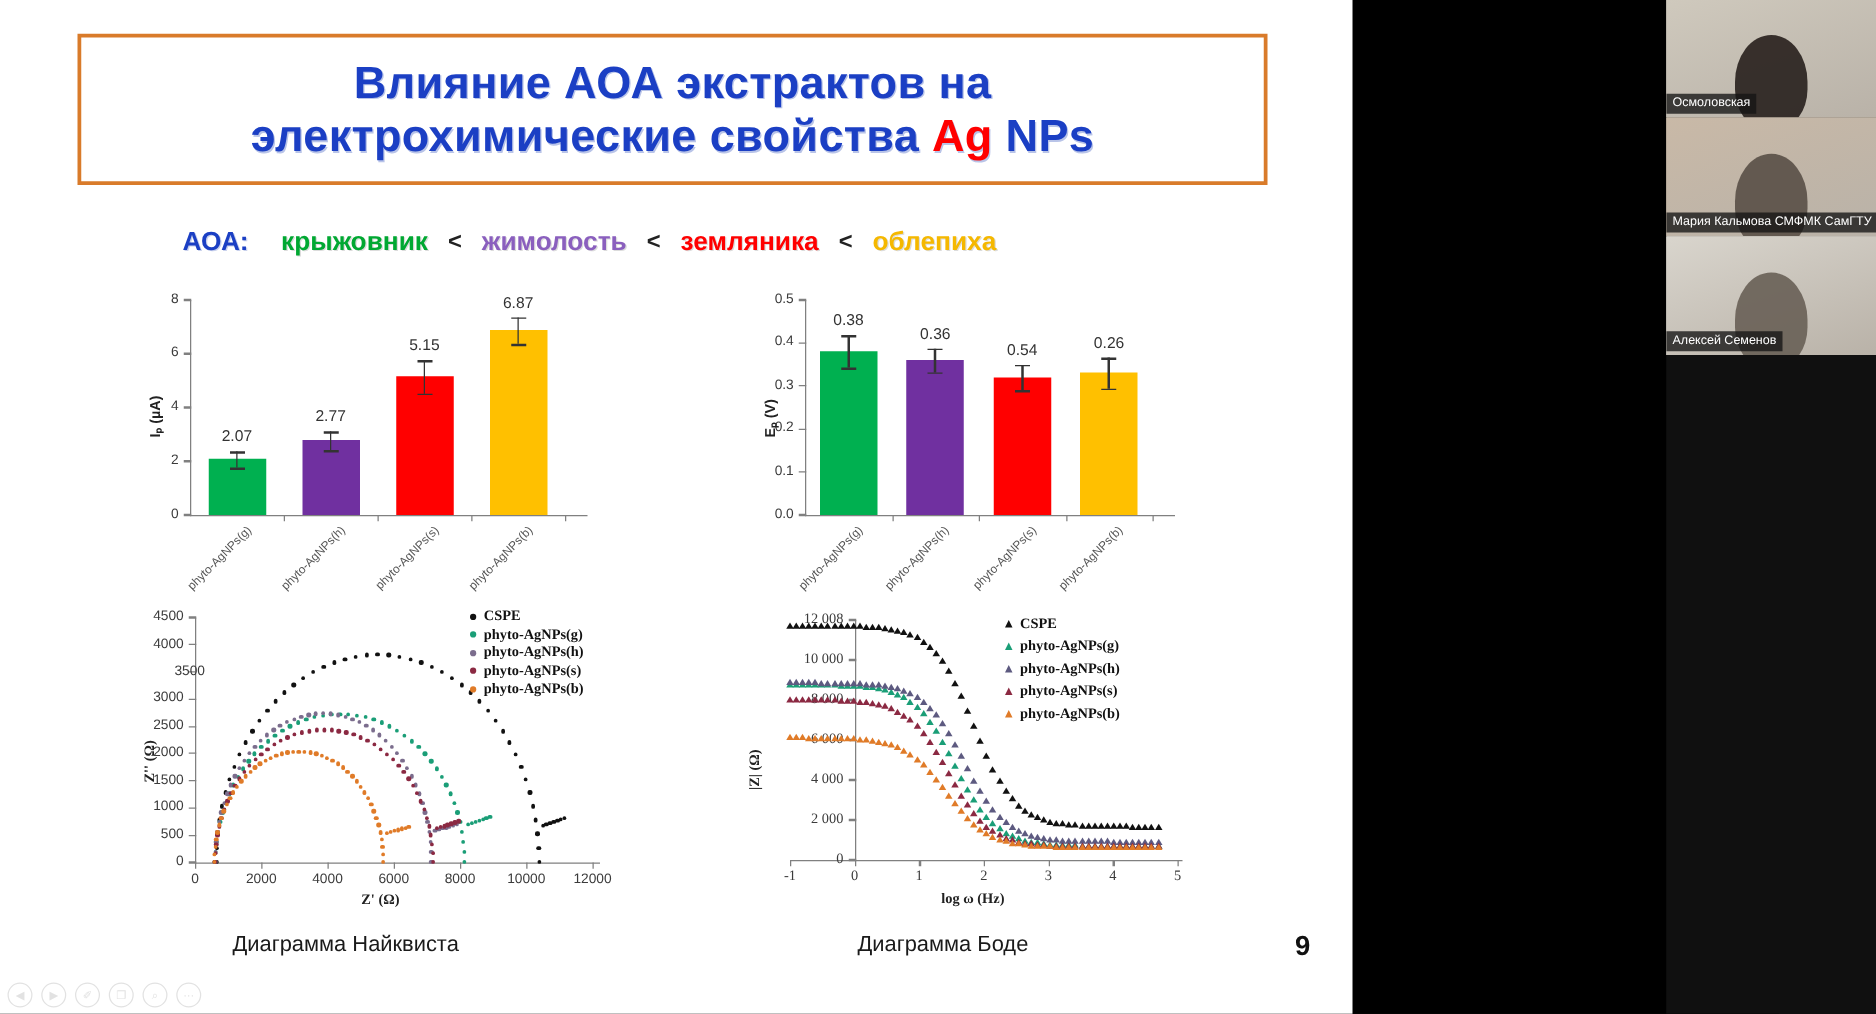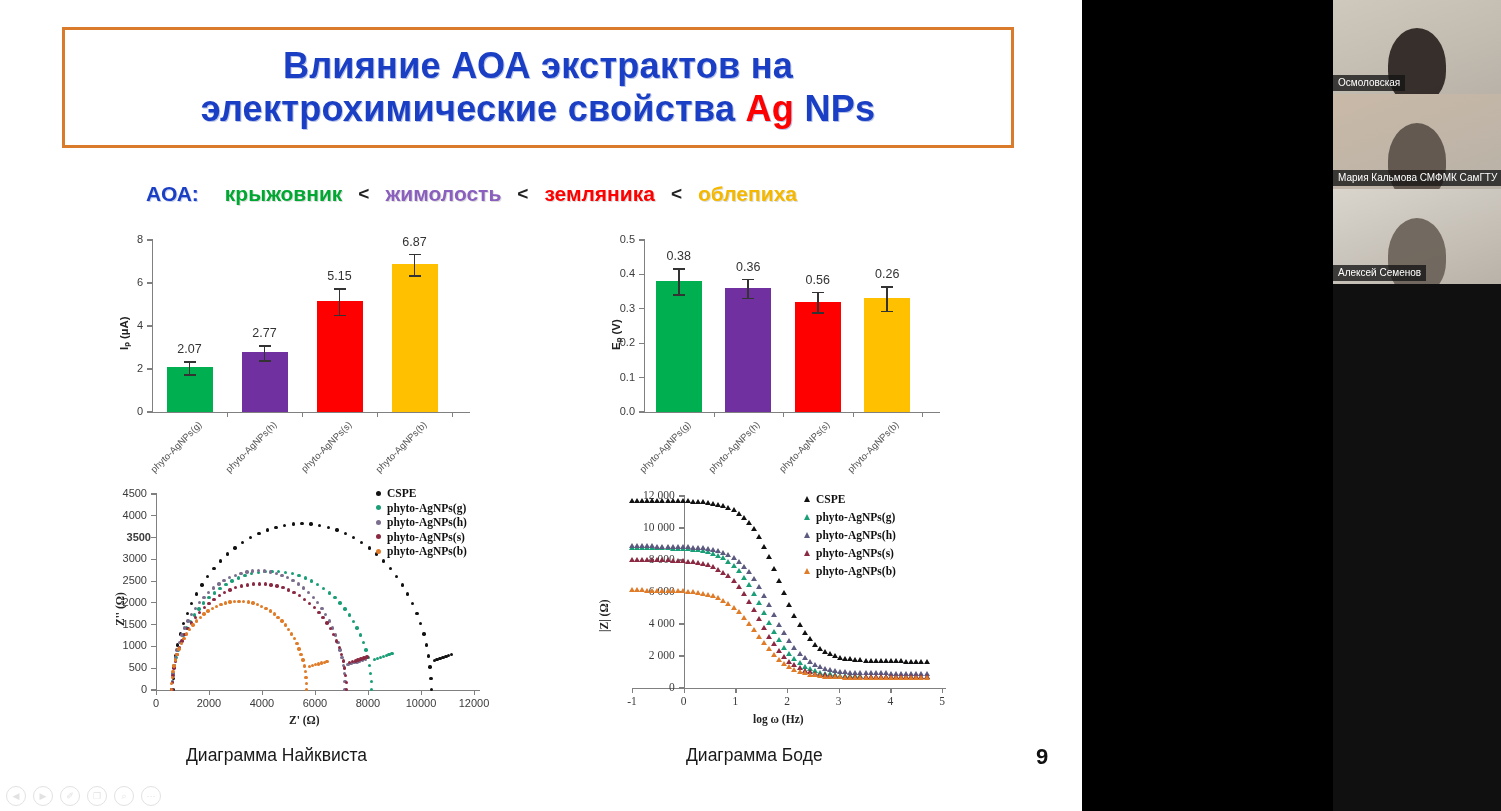--- a/index.html
+++ b/index.html
@@ -160,21 +160,21 @@
         <div class="errbar" style="left:149.45px;top:46.52799999999999px;height:19.264000000000024px;"></div>
         <div class="errcap" style="left:144.25px;top:46.52799999999999px;width:12px;"></div>
         <div class="errcap" style="left:144.25px;top:65.79200000000002px;width:12px;"></div>
         <div class="barval" style="left:124.25px;top:27.52799999999999px;width:52px;">0.36</div>
         <div class="catlbl" style="left:72.25px;top:187px;width:84px;">phyto-AgNPs(h)</div>
         <div class="tick" style="left:185px;top:180px;width:1.2px;height:5px;"></div>
         <div class="bar" style="left:196.75px;top:69.92px;width:46px;height:110.08px;background:#ff0000;"></div>
         <div class="errbar" style="left:218.95px;top:59.60000000000001px;height:20.639999999999972px;"></div>
         <div class="errcap" style="left:213.75px;top:59.60000000000001px;width:12px;"></div>
         <div class="errcap" style="left:213.75px;top:80.23999999999998px;width:12px;"></div>
-        <div class="barval" style="left:193.75px;top:40.60000000000001px;width:52px;">0.56</div>
+        <div class="barval" style="left:193.75px;top:40.60000000000001px;width:52px;">0.54</div>
         <div class="catlbl" style="left:141.75px;top:187px;width:84px;">phyto-AgNPs(s)</div>
         <div class="tick" style="left:254.5px;top:180px;width:1.2px;height:5px;"></div>
         <div class="bar" style="left:266.25px;top:66.47999999999999px;width:46px;height:113.52000000000001px;background:#ffc000;"></div>
         <div class="errbar" style="left:288.45px;top:54.096000000000004px;height:24.767999999999986px;"></div>
         <div class="errcap" style="left:283.25px;top:54.096000000000004px;width:12px;"></div>
         <div class="errcap" style="left:283.25px;top:78.86399999999999px;width:12px;"></div>
         <div class="barval" style="left:263.25px;top:35.096000000000004px;width:52px;">0.26</div>
         <div class="catlbl" style="left:211.25px;top:187px;width:84px;">phyto-AgNPs(b)</div>
         <div class="tick" style="left:324px;top:180px;width:1.2px;height:5px;"></div>
         <div class="axlabel" style="left:10px;top:118px;transform:rotate(-90deg);transform-origin:left top;">Eₚ (V)</div>
@@ -191,21 +191,21 @@
         <div class="ticklbl" style="left:0px;top:155.44444444444446px;width:39px;text-align:right;">1000</div>
         <div class="tick" style="left:43px;top:140.0666666666667px;width:6px;height:1.2px;"></div>
         <div class="ticklbl" style="left:0px;top:133.66666666666669px;width:39px;text-align:right;">1500</div>
         <div class="tick" style="left:43px;top:118.2888888888889px;width:6px;height:1.2px;"></div>
         <div class="ticklbl" style="left:0px;top:111.8888888888889px;width:39px;text-align:right;">2000</div>
         <div class="tick" style="left:43px;top:96.5111111111111px;width:6px;height:1.2px;"></div>
         <div class="ticklbl" style="left:0px;top:90.1111111111111px;width:39px;text-align:right;">2500</div>
         <div class="tick" style="left:43px;top:74.73333333333335px;width:6px;height:1.2px;"></div>
         <div class="ticklbl" style="left:0px;top:68.33333333333334px;width:39px;text-align:right;">3000</div>
         <div class="tick" style="left:43px;top:52.95555555555554px;width:6px;height:1.2px;"></div>
-        <div class="ticklbl" style="left:4px;top:46.55555555555554px;width:39px;text-align:right;font-weight:bold;">3500</div>
+        <div class="ticklbl" style="left:17px;top:46.55555555555554px;width:39px;text-align:right;">3500</div>
         <div class="tick" style="left:43px;top:31.1777777777778px;width:6px;height:1.2px;"></div>
         <div class="ticklbl" style="left:0px;top:24.7777777777778px;width:39px;text-align:right;">4000</div>
         <div class="tick" style="left:43px;top:9.4px;width:6px;height:1.2px;"></div>
         <div class="ticklbl" style="left:0px;top:3px;width:39px;text-align:right;">4500</div>
         <div class="tick" style="left:48px;top:206px;width:1.2px;height:5px;"></div>
         <div class="ticklbl" style="left:18px;top:213px;width:60px;text-align:center;">0</div>
         <div class="tick" style="left:101px;top:206px;width:1.2px;height:5px;"></div>
         <div class="ticklbl" style="left:71px;top:213px;width:60px;text-align:center;">2000</div>
         <div class="tick" style="left:154px;top:206px;width:1.2px;height:5px;"></div>
         <div class="ticklbl" style="left:124px;top:213px;width:60px;text-align:center;">4000</div>
@@ -522,21 +522,21 @@
         <div class="ticklbl" style="left:0px;top:165px;width:82.66666666666666px;text-align:right;font-family:'Liberation Serif',serif;font-size:11.5px;">2 000</div>
         <div class="tick" style="left:86.66666666666666px;top:139.4px;width:6px;height:1.2px;"></div>
         <div class="ticklbl" style="left:0px;top:133px;width:82.66666666666666px;text-align:right;font-family:'Liberation Serif',serif;font-size:11.5px;">4 000</div>
         <div class="tick" style="left:86.66666666666666px;top:107.4px;width:6px;height:1.2px;"></div>
         <div class="ticklbl" style="left:0px;top:101px;width:82.66666666666666px;text-align:right;font-family:'Liberation Serif',serif;font-size:11.5px;">6 000</div>
         <div class="tick" style="left:86.66666666666666px;top:75.4px;width:6px;height:1.2px;"></div>
         <div class="ticklbl" style="left:0px;top:69px;width:82.66666666666666px;text-align:right;font-family:'Liberation Serif',serif;font-size:11.5px;">8 000</div>
         <div class="tick" style="left:86.66666666666666px;top:43.4px;width:6px;height:1.2px;"></div>
         <div class="ticklbl" style="left:0px;top:37px;width:82.66666666666666px;text-align:right;font-family:'Liberation Serif',serif;font-size:11.5px;">10 000</div>
         <div class="tick" style="left:86.66666666666666px;top:11.4px;width:6px;height:1.2px;"></div>
-        <div class="ticklbl" style="left:0px;top:5px;width:82.66666666666666px;text-align:right;font-family:'Liberation Serif',serif;font-size:11.5px;">12 000</div>
+        <div class="ticklbl" style="left:0px;top:5px;width:82.66666666666666px;text-align:right;font-family:'Liberation Serif',serif;font-size:11.5px;">12 008</div>
         <div class="tick" style="left:40px;top:204px;width:1.2px;height:5px;"></div>
         <div class="ticklbl" style="left:20px;top:211px;width:40px;text-align:center;font-family:'Liberation Serif',serif;font-size:11.5px;">-1</div>
         <div class="tick" style="left:91.66666666666666px;top:204px;width:1.2px;height:5px;"></div>
         <div class="ticklbl" style="left:71.66666666666666px;top:211px;width:40px;text-align:center;font-family:'Liberation Serif',serif;font-size:11.5px;">0</div>
         <div class="tick" style="left:143.33333333333331px;top:204px;width:1.2px;height:5px;"></div>
         <div class="ticklbl" style="left:123.33333333333331px;top:211px;width:40px;text-align:center;font-family:'Liberation Serif',serif;font-size:11.5px;">1</div>
         <div class="tick" style="left:195px;top:204px;width:1.2px;height:5px;"></div>
         <div class="ticklbl" style="left:175px;top:211px;width:40px;text-align:center;font-family:'Liberation Serif',serif;font-size:11.5px;">2</div>
         <div class="tick" style="left:246.66666666666666px;top:204px;width:1.2px;height:5px;"></div>
         <div class="ticklbl" style="left:226.66666666666666px;top:211px;width:40px;text-align:center;font-family:'Liberation Serif',serif;font-size:11.5px;">3</div>

